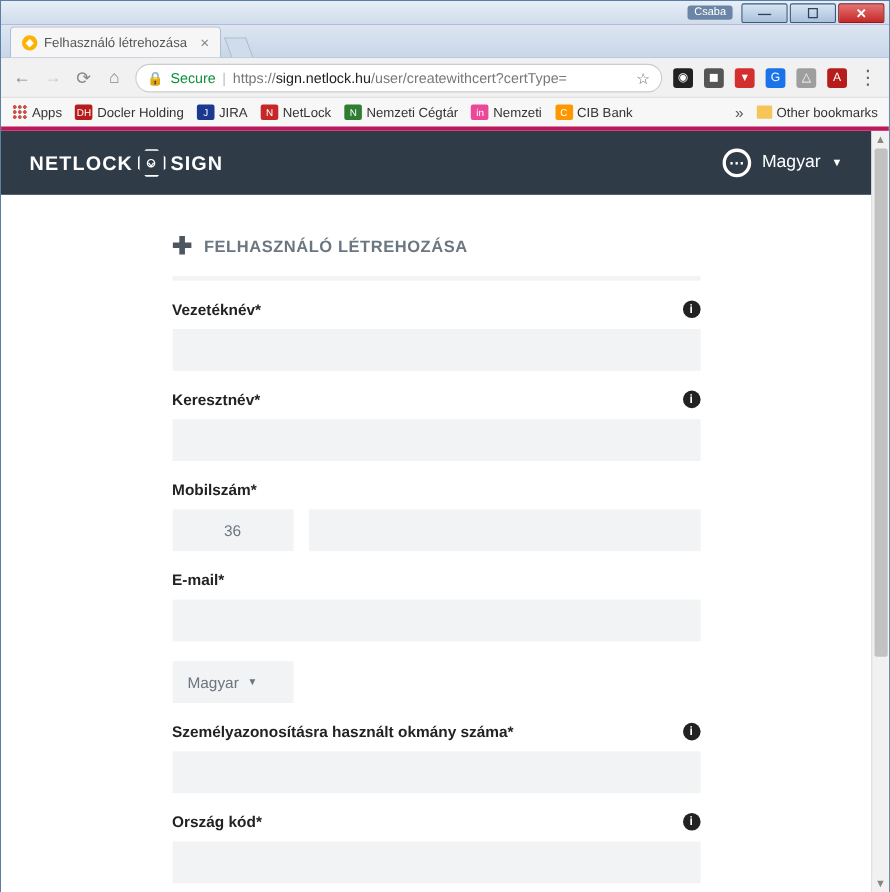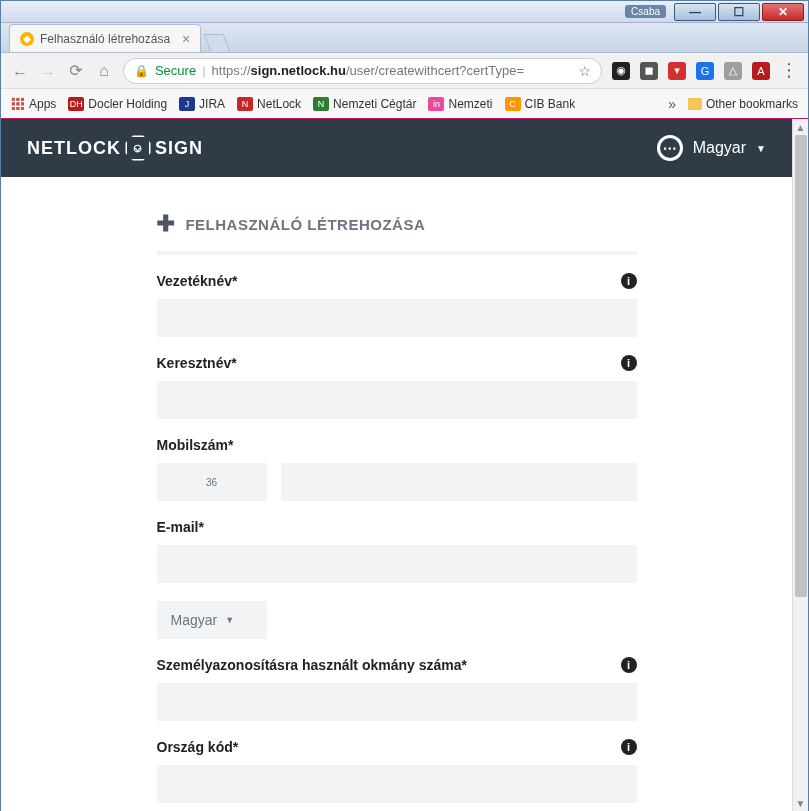--- a/index.html
+++ b/index.html
@@ -87,21 +87,21 @@
     display:flex;align-items:center;justify-content:center;
     font-size:11px;color:#fff;
   }
   .ext1{background:#222;} .ext2{background:#555;} .ext3{background:#d32f2f;}
   .ext4{background:#1a73e8;} .ext5{background:#9e9e9e;} .ext6{background:#b71c1c;}
   .menu-dots{color:#5f6368;font-size:18px;line-height:0.5;}
   
   .bm-bar {
     height:30px; background:#f7f7f7;
     display:flex; align-items:center; gap:12px;
-    padding:0 10px; border-bottom:1px solid #be185d;
+    padding:0 10px; border-bottom:4px solid #be185d;
     font-size:12px; color:#333;
   }
   .bm-item{display:flex;align-items:center;gap:4px;white-space:nowrap;}
   .bm-item .bi{width:16px;height:14px;border-radius:2px;display:flex;align-items:center;justify-content:center;font-size:9px;color:#fff;}
   .apps-grid{
     width:14px;height:14px;
     background:
       radial-gradient(circle,#ea4335 1.5px,transparent 1.5px) 0 0/4.6px 4.6px,
       radial-gradient(circle,#4285f4 1.5px,transparent 1.5px) 4.6px 0/4.6px 4.6px,
       radial-gradient(circle,#fbbc05 1.5px,transparent 1.5px) 0 4.6px/4.6px 4.6px,
@@ -156,21 +156,21 @@
   .info-ic{
     width:16px;height:16px;border-radius:50%;background:#222;
     color:#fff;font-size:11px;font-weight:bold;
     display:flex;align-items:center;justify-content:center;
   }
   .text-input{
     width:100%;height:38px;border:none;background:#f2f3f4;
     padding:0 12px;font-size:14px;color:#333;
   }
   .phone-row{display:flex;gap:14px;}
-  .phone-cc{width:110px;height:38px;background:#f2f3f4;display:flex;align-items:center;justify-content:center;color:#6b7680;font-size:10px;}
+  .phone-cc{width:110px;height:38px;background:#f2f3f4;display:flex;align-items:center;justify-content:center;color:#6b7680;font-size:14px;}
   .phone-num{flex:1;}
   .select-box{
     height:38px;min-width:110px;background:#f2f3f4;
     display:inline-flex;align-items:center;gap:8px;
     padding:0 14px;color:#6b7680;font-size:14px;
   }
   .caret-sm{font-size:9px;color:#6b7680;}
   .thin-bar{height:4px;background:#f2f3f4;margin:-14px 0 18px;}
 </style>
 </head>
@@ -198,21 +198,21 @@
     <span class="nav-icon">←</span>
     <span class="nav-icon" style="color:#ccc;">→</span>
     <span class="nav-icon">⟳</span>
     <span class="nav-icon">⌂</span>
     <div class="omnibox">
       <span class="lock">🔒</span>
       <span class="secure-text">Secure</span>
       <span style="color:#bbb;">|</span>
       <span style="display:flex;flex:1;white-space:nowrap;overflow:hidden;">
         <span class="url-path">https://</span>
-        <span class="url-host" style="color:#222;font-weight:bold;">sign.netlock.hu</span>
+        <span class="url-host" style="color:#222;">sign.netlock.hu</span>
         <span class="url-path">/user/createwithcert?certType=</span>
       </span>
       <span class="star">☆</span>
     </div>
     <span class="ext-icon ext1">◉</span>
     <span class="ext-icon ext2">◼</span>
     <span class="ext-icon ext3">▾</span>
     <span class="ext-icon ext4">G</span>
     <span class="ext-icon ext5">△</span>
     <span class="ext-icon ext6">A</span>

